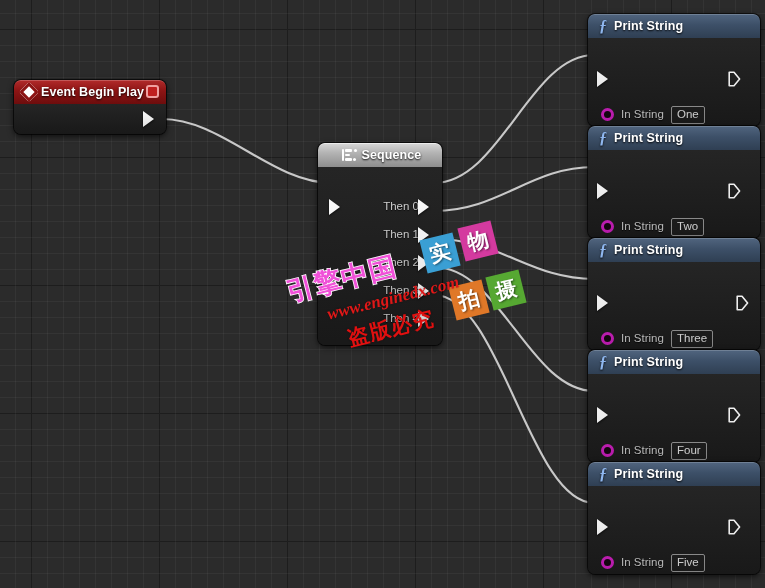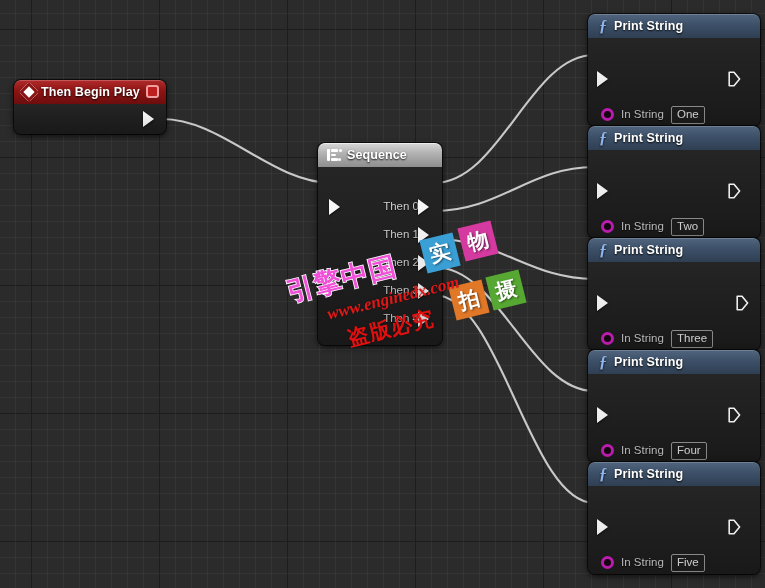--- a/index.html
+++ b/index.html
@@ -62,20 +62,21 @@
   }
   .event-badge{
     position:absolute;right:7px;top:5px;width:13px;height:13px;border-radius:3px;
     background:#c01f1f;border:2px solid #f0a0a0;box-sizing:border-box;
   }
 
   
   .seq-node .node-head{
     background:linear-gradient(to bottom,#d8d8d8 0%, #b4b4b4 40%, #8e8e8e 100%);
     box-shadow:inset 0 1px 0 rgba(255,255,255,0.55);
+    justify-content:center;
   }
   .seq-node .node-head .title{color:#ffffff;}
   .seq-icon{position:relative;width:15px;height:14px;flex:0 0 15px;margin-left:3px;}
   .seq-icon i{position:absolute;background:#fff;border-radius:1px;display:block;}
 
   
   .fn-node .node-head{
     background:linear-gradient(to bottom,#51657f 0%, #3d5068 45%, #2f3f53 100%);
     box-shadow:inset 0 1px 0 rgba(255,255,255,0.18);
   }
@@ -159,21 +160,21 @@
       <path d="M434,211 C500,211 530,167 594,167"></path>
       <path d="M434,239 C500,239 530,279 594,279"></path>
       <path d="M434,267 C500,267 530,391 594,391"></path>
       <path d="M434,295 C500,295 530,503 594,503"></path>
     </g>
   </svg>
 
   <div class="node event-node" style="left:14px;top:80px;width:152px;height:54px;">
     <div class="node-head">
       <span class="diamond-icon"></span>
-      <span class="title">Then Begin Play</span>
+      <span class="title">Event Begin Play</span>
       <span class="event-badge"></span>
     </div>
     <div class="node-body" style="height:30px;">
       <span class="exec-out" style="left:129px;top:7px;"></span>
     </div>
   </div>
 
   <div class="node seq-node" style="left:318px;top:143px;width:124px;height:202px;">
     <div class="node-head">
       <span class="seq-icon">

